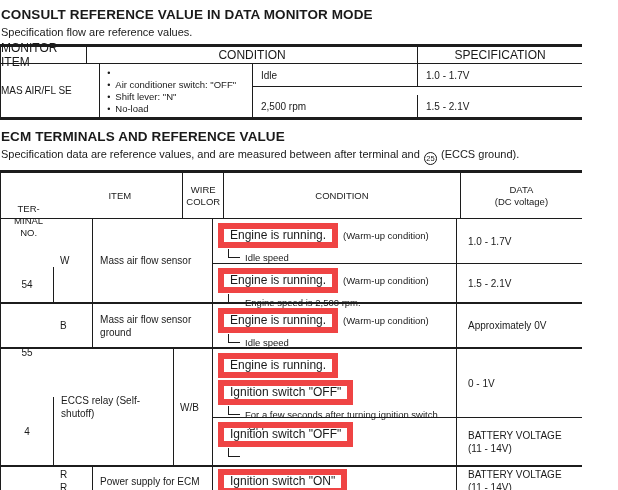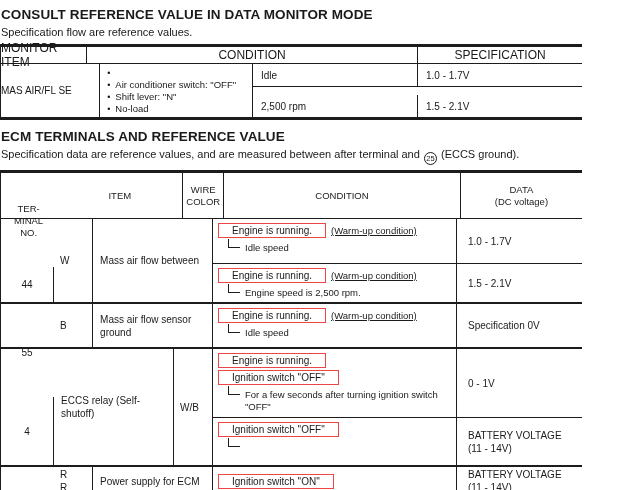--- a/index.html
+++ b/index.html
@@ -52,22 +52,22 @@
   .t2-term { display:flex; align-items:center; justify-content:center; text-align:center; font-size:10px; line-height:13px; white-space:pre-line; }
   .t2-wire { display:flex; align-items:center; padding-left:6px; font-size:10px; line-height:13px; white-space:pre-line; }
   .t2-item { display:flex; align-items:center; padding-left:7px; padding-right:4px; font-size:10px; line-height:13px; }
   .t2-right { display:flex; flex-direction:column; width:369px; }
   .t2-case { display:flex; }
   .t2-case.divided { border-bottom:1px solid #1c1c1c; }
   .t2-cond { padding:4px 4px 0 5px; font-size:9.5px; border-right:1px solid #1c1c1c; }
   .t2-data { display:flex; align-items:center; padding-left:11px; padding-right:4px; font-size:10px; line-height:13px; white-space:pre-line; }
   .boxline { margin-bottom:0; }
   .boxline + .boxline { margin-top:2px; }
-  .cbox { display:inline-block; border:1px solid #ef4444; padding:1px 13px; font-size:10px; line-height:11px; }
-  .suffix { margin-left:5px; font-size:9.5px;text-decoration:underline; }
+  .cbox { display:inline-block; border:6px solid #ef4444; padding:1px 6px; font-size:12px; line-height:11px; }
+  .suffix { margin-left:5px; font-size:9.5px; }
   .branch { display:flex; margin-left:10px; margin-top:1px; }
   .elbow { flex:none; width:12px; height:9px; border-left:1px solid #1c1c1c; border-bottom:1px solid #1c1c1c; margin-right:5px; }
   .btext { margin-top:3px; line-height:12px; white-space:pre-line; max-width:200px; }
 </style>
 </head>
 <body>
 
 <div class="page">
 
   <div class="sec-title">CONSULT REFERENCE VALUE IN DATA MONITOR MODE</div>
@@ -125,23 +125,23 @@
 NO.</div>
       <div class="cell c-item">ITEM</div>
       <div class="cell c-wire">WIRE
 COLOR</div>
       <div class="cell c-cond">CONDITION</div>
       <div class="cell c-data last">DATA
 (DC voltage)</div>
     </div>
 
     <div class="t2-row bordered" style="height:85px;">
-      <div class="cell c-term t2-term">44</div>
+      <div class="cell c-term t2-term">54</div>
       <div class="cell c-wire t2-wire">W</div>
-      <div class="cell c-item t2-item">Mass air flow between</div>
+      <div class="cell c-item t2-item">Mass air flow sensor</div>
       <div class="t2-right">
         <div class="t2-case divided" style="height:45px;">
           <div class="cell c-cond t2-cond">
             <div class="boxline"><span class="cbox">Engine is running.</span><span class="suffix">(Warm-up condition)</span></div>
             <div class="branch">
                 <span class="elbow"></span>
                 <span class="btext">Idle speed</span>
               </div>
           </div>
           <div class="c-data t2-data">1.0 - 1.7V</div>
@@ -165,21 +165,21 @@
       <div class="cell c-item t2-item">Mass air flow sensor ground</div>
       <div class="t2-right">
         <div class="t2-case" style="height:43px;">
           <div class="cell c-cond t2-cond">
             <div class="boxline"><span class="cbox">Engine is running.</span><span class="suffix">(Warm-up condition)</span></div>
             <div class="branch">
                 <span class="elbow"></span>
                 <span class="btext">Idle speed</span>
               </div>
           </div>
-          <div class="c-data t2-data">Specification 0V</div>
+          <div class="c-data t2-data">Approximately 0V</div>
         </div>
       </div>
     </div>
 
     <div class="t2-row bordered" style="height:118px;">
       <div class="cell c-term t2-term">4</div>
       <div class="cell c-item t2-item">ECCS relay (Self-shutoff)</div>
       <div class="cell c-wire t2-wire">W/B</div>
       <div class="t2-right">
         <div class="t2-case divided" style="height:69px;">

